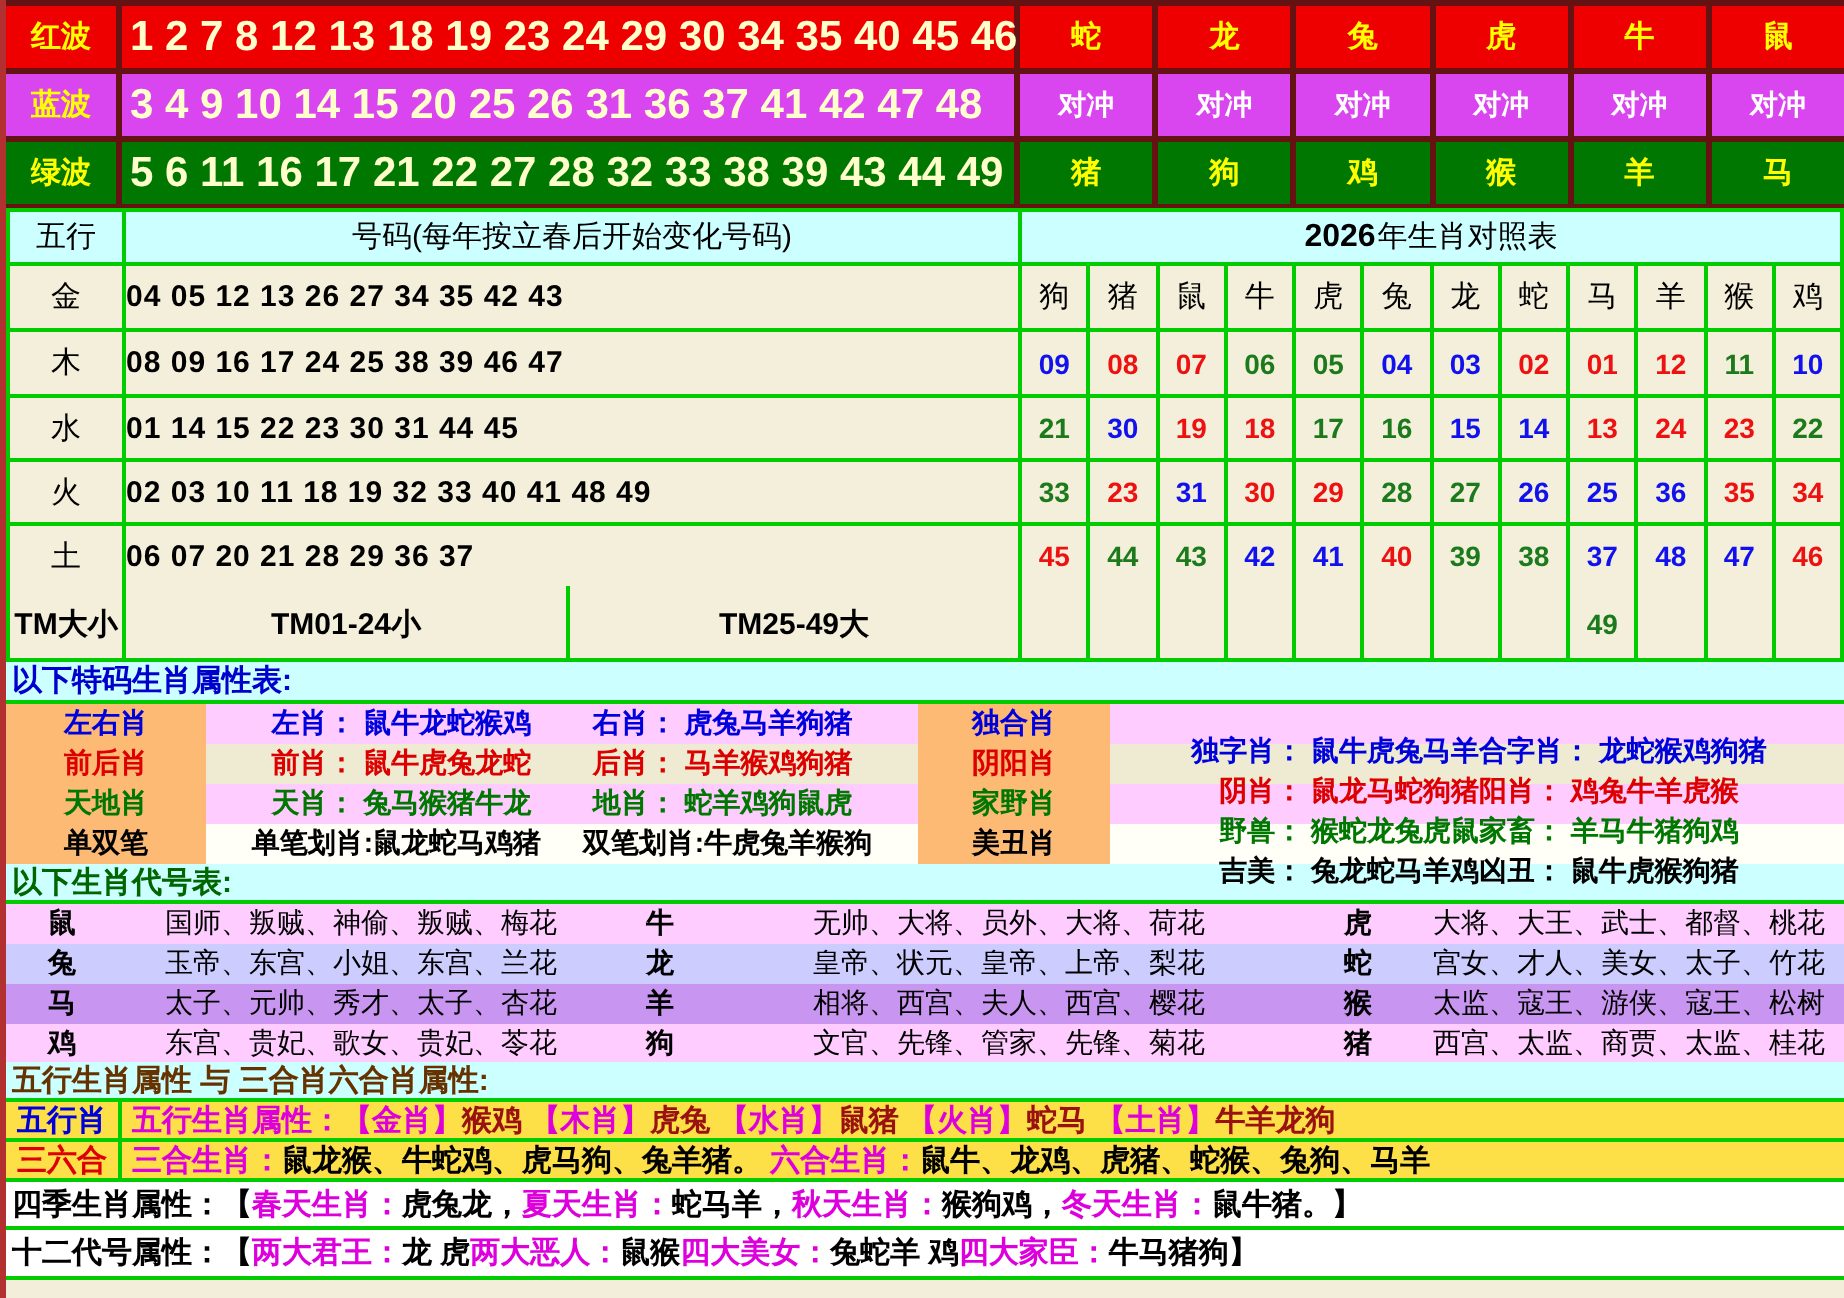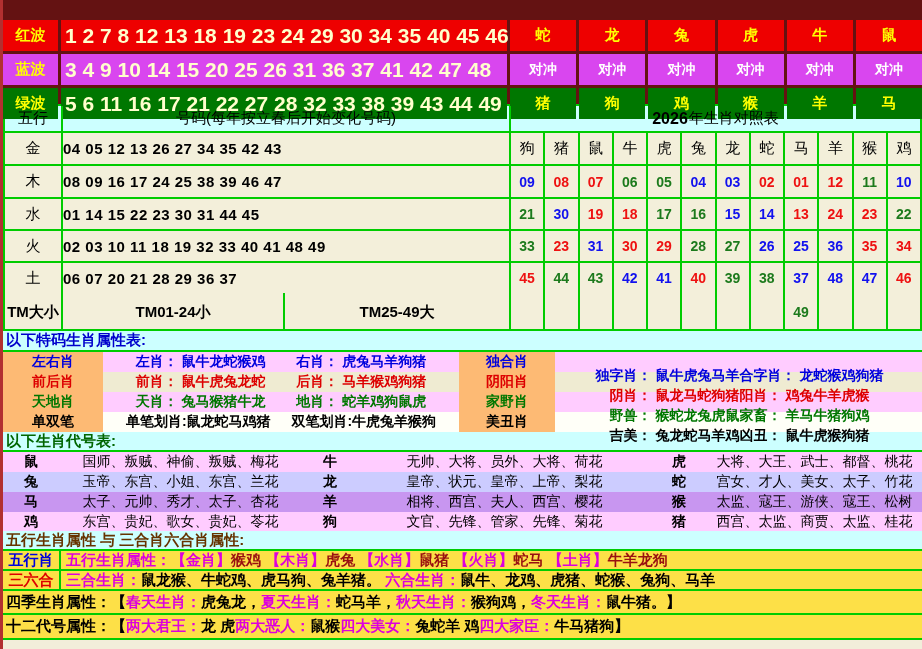--- a/index.html
+++ b/index.html
@@ -1,20 +1,20 @@
 <!DOCTYPE html>
 <html><head>
 <meta charset="utf-8">
 <style>
   html,body{margin:0;padding:0;background:#f2eeda;}
   .page{width:922px;height:649px;box-sizing:border-box;position:relative;overflow:hidden;
         background:#f2eeda;border-left:3px solid #b23030;
         font-family:"Liberation Sans",sans-serif;}
   
-  .waves{background:#641212;padding-top:20px;height:104px;box-sizing:border-box;}
+  .waves{background:#641212;padding-top:3px;height:104px;box-sizing:border-box;}
   .wave-row{display:flex;height:31px;margin-bottom:3px;gap:3px;}
   .wave-row:last-child{margin-bottom:2px;}
   .bg-red{background:#ee0000}.bg-blue{background:#d946ef}.bg-green{background:#007700}
   .wave-label{width:55px;display:flex;align-items:center;justify-content:center;
               color:#ffff00;font-size:15px;font-weight:bold;}
   .wave-numbers{width:446px;display:flex;align-items:center;color:#ffffcc;
                 font-size:21px;font-weight:bold;padding-left:4px;box-sizing:border-box;white-space:nowrap;}
   .wave-zodiac{flex:1;display:flex;align-items:center;justify-content:center;
                color:#ffff00;font-size:15px;font-weight:bold;}
   .wave-row.blue .wave-zodiac{color:#ffffff;font-size:14px;}
@@ -72,21 +72,21 @@
   .code-v{display:flex;align-items:center;justify-content:center;white-space:nowrap;}
   .code-v0{width:243px}.code-v1{width:293px}.code-v2{flex:1}
   
   .wx-row{display:flex;height:20px;align-items:center;font-size:15px;font-weight:bold;
           box-sizing:border-box;border-bottom:2px solid #00cc00;background:#fde047;}
   .wx-label{width:58px;height:100%;box-sizing:border-box;border-right:2px solid #00cc00;
             display:flex;align-items:center;justify-content:center;}
   .wx-content{padding-left:5px;white-space:nowrap;overflow:hidden;}
   .seg-m{color:#dd00dd}.seg-k{color:#000}.seg-d{color:#991111}
   
-  .cyan-line{background:#fde047;height:24px;display:flex;align-items:center;padding-left:3px;
+  .cyan-line{background:#ffffff;height:24px;display:flex;align-items:center;padding-left:3px;
              font-size:15px;font-weight:bold;box-sizing:border-box;border-bottom:2px solid #00cc00;
              white-space:nowrap;overflow:hidden;}
   .line2{height:25px;}
   .bottom-strip{height:9px;background:#f2eeda;}
 </style>
 </head>
 <body>
 
 <div class="page">
   <div class="waves" id="waves">

